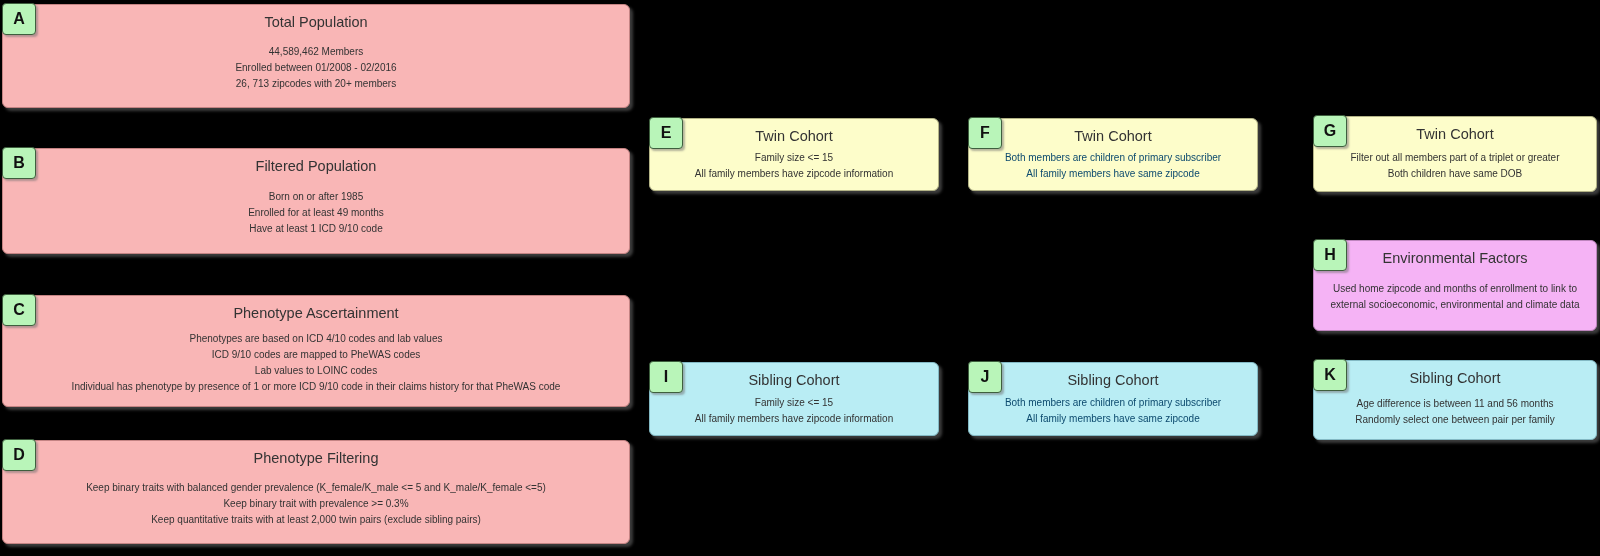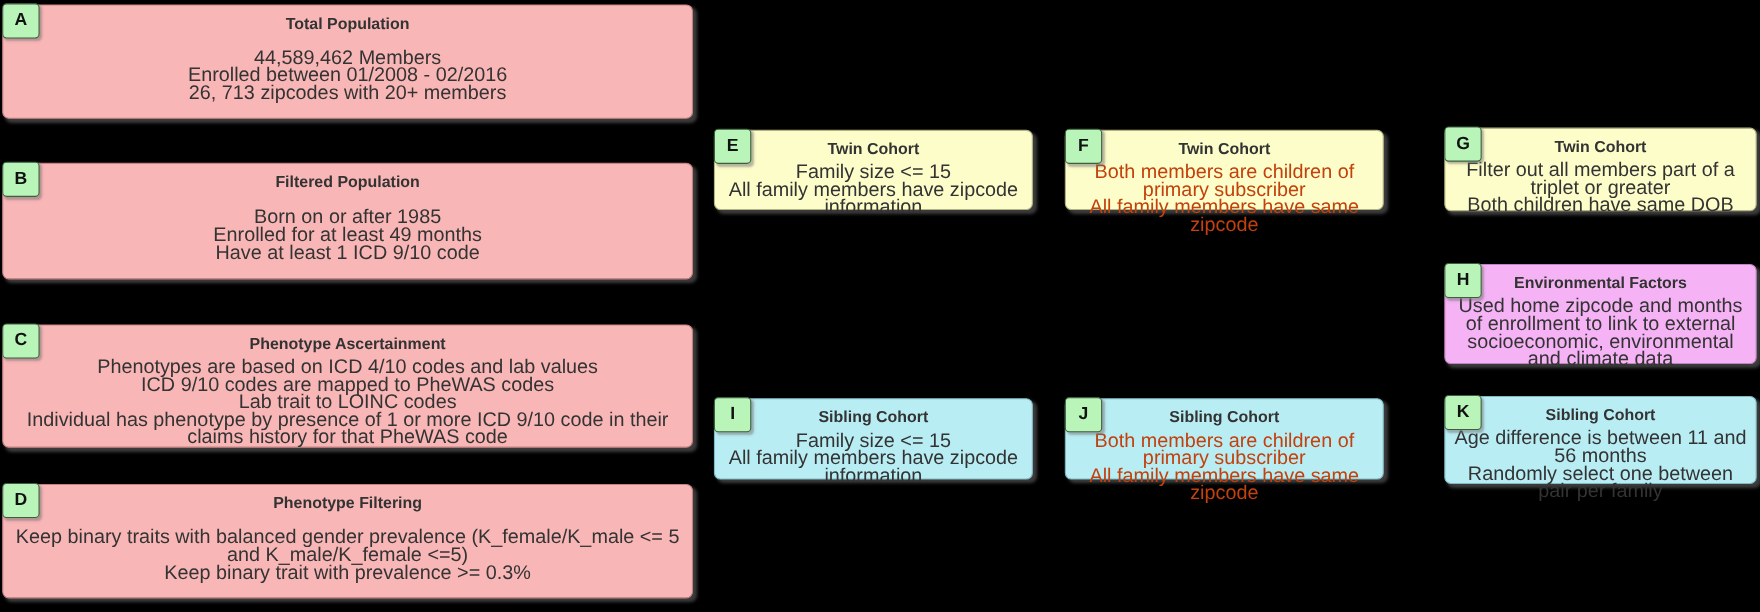--- a/index.html
+++ b/index.html
@@ -15,32 +15,32 @@
     position:absolute;
     border:1px solid #8f8f8f;
     border-radius:6px;
     box-shadow:3px 3px 3px rgba(110,110,110,0.55);
     display:flex;flex-direction:column;
     text-align:center;
     box-sizing:border-box;
     color:#333;
   }
   .box .title{
-    font-weight:bold;
+    font-weight:normal;
     font-size:14.5px;
     margin-top:9px;
     flex:0 0 auto;
   }
   .box .lines{
-    font-size:18px;
+    font-size:10px;
     line-height:16px;
     margin:auto 0;
     padding:4px 4px 6px 4px;
   }
-  .muted{color:#c2410c;}
+  .muted{color:#0c4a6e;}
   .badge{
     position:absolute;
     top:-2px;left:-1px;
     width:32px;height:30px;
     background:#b9f5b9;
     border:1.5px solid #3e5f3e;
     border-radius:4px;
     display:flex;align-items:center;justify-content:center;
     font-size:16px;font-weight:bold;color:#111;
     box-shadow:2px 2px 2px rgba(110,110,110,0.5);
@@ -86,31 +86,32 @@
       <div>Have at least 1 ICD 9/10 code</div>
     </div>
   </div>
 
   <div class="box pink" id="box-C">
     <span class="badge">C</span>
     <div class="title">Phenotype Ascertainment</div>
     <div class="lines">
       <div>Phenotypes are based on ICD 4/10 codes and lab values</div>
       <div>ICD 9/10 codes are mapped to PheWAS codes</div>
-      <div>Lab trait to LOINC codes</div>
+      <div>Lab values to LOINC codes</div>
       <div>Individual has phenotype by presence of 1 or more ICD 9/10 code in their claims history for that PheWAS code</div>
     </div>
   </div>
 
   <div class="box pink" id="box-D">
     <span class="badge">D</span>
     <div class="title">Phenotype Filtering</div>
     <div class="lines">
       <div>Keep binary traits with balanced gender prevalence (K_female/K_male &lt;= 5 and K_male/K_female &lt;=5)</div>
       <div>Keep binary trait with prevalence &gt;= 0.3%</div>
+      <div>Keep quantitative traits with at least 2,000 twin pairs (exclude sibling pairs)</div>
     </div>
   </div>
 
   <div class="box yellow" id="box-E">
     <span class="badge">E</span>
     <div class="title">Twin Cohort</div>
     <div class="lines">
       <div>Family size &lt;= 15</div>
       <div>All family members have zipcode information</div>
     </div>

